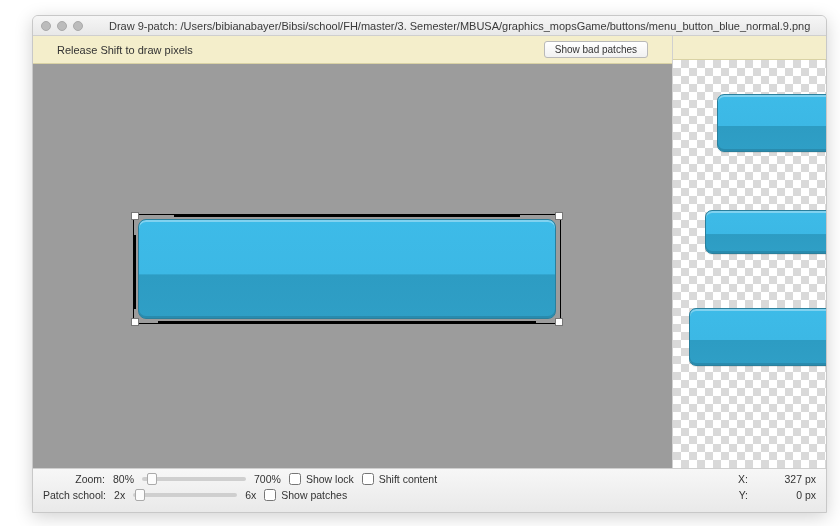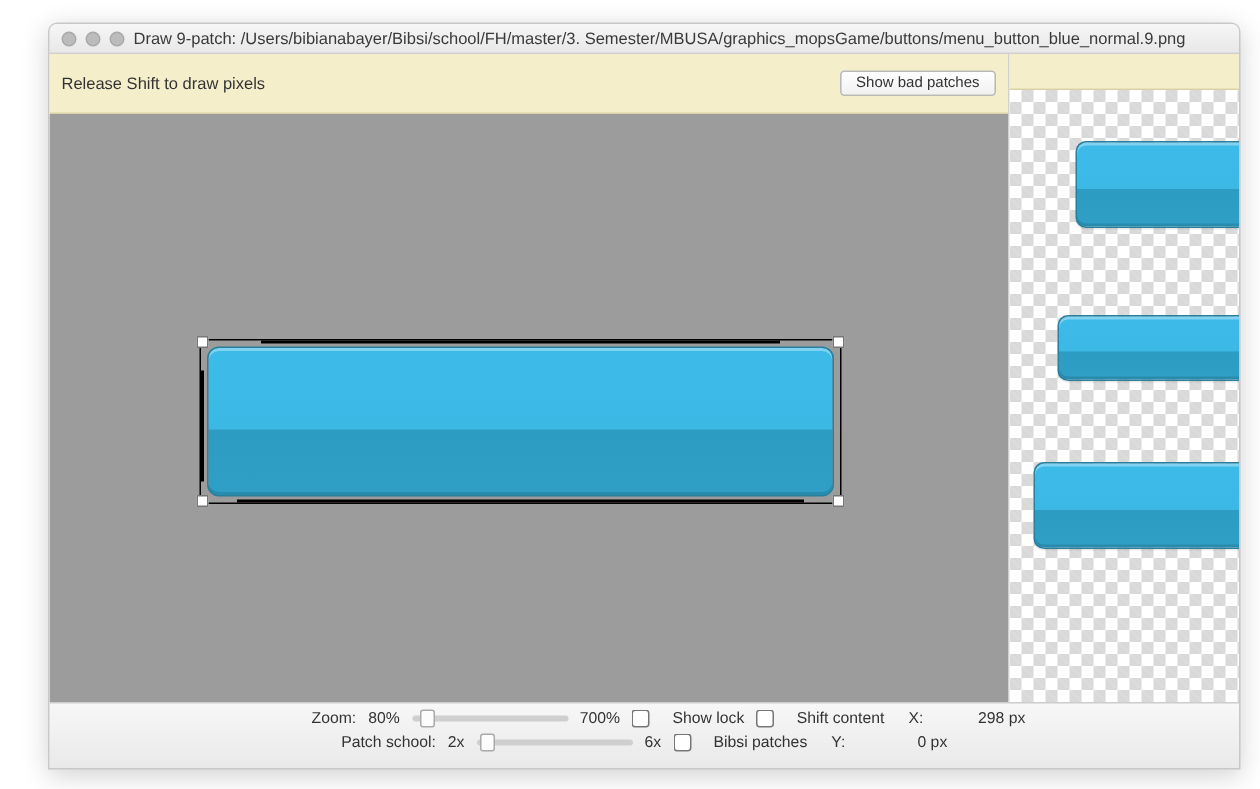--- a/index.html
+++ b/index.html
@@ -26,21 +26,21 @@
     flex-direction: column;
     overflow: hidden;
   }
   .titlebar {
     height: 20px;
     background: linear-gradient(#f6f6f6,#e8e8e8);
     border-bottom: 1px solid #cfcfcf;
     display: flex;
     align-items: center;
     padding: 0 8px;
-    gap: 0;
+    gap: 20px;
     font-size: 11px;
     color: #414141;
   }
   .traffic { display: flex; gap: 6px; margin-right: 6px; }
   .tl-dot { width: 10px; height: 10px; border-radius: 50%; background: #bcbcbc; border: 1px solid #a9a9a9; }
   .titlebar-title { flex: 0 0 auto; white-space: nowrap; overflow: hidden; text-overflow: ellipsis; color: #3a3a3a; }
 
   .content {
     flex: 1;
     display: flex;
@@ -48,26 +48,26 @@
     min-height: 0;
   }
   .left-pane {
     flex: 0 0 640px;
     display: flex;
     flex-direction: column;
     border-right: 1px solid #d0d0d0;
     min-width: 0;
   }
   .toolbar {
-    height: 40px;
+    height: 28px;
     background: #f4eecb;
     border-bottom: 1px solid #d9d2a5;
     display: flex;
     align-items: center;
-    padding: 0 8px;
+    padding: 0 24px;
     gap: 10px;
     font-size: 11px;
     color: #333;
   }
   .toolbar .hint { flex: 1; }
   .btn {
     background: linear-gradient(#ffffff,#f1f1f1);
     border: 1px solid #b9b9b9;
     border-radius: 3px;
     font-size: 10px;
@@ -148,38 +148,37 @@
   .statusbar {
     height: 44px;
     background: linear-gradient(#f7f7f7,#e9e9e9);
     border-top: 1px solid #cfcfcf;
     display: flex;
     flex-direction: column;
     padding: 4px 10px;
     gap: 4px;
     font-size: 10.5px;
     color: #333;
-    align-items: center;
   }
   .status-row { display: flex; align-items: center; gap: 8px; }
   .status-row .lbl { min-width: 62px; text-align: right; }
   .slider {
     width: 104px; height: 4px;
     background: #cfcfcf;
     border-radius: 2px;
     position: relative;
   }
   .slider .thumb {
     position: absolute; top: -4px;
     width: 10px; height: 12px;
     background: #fcfcfc;
     border: 1px solid #aaa;
     border-radius: 2px;
   }
-  .chk { display: flex; align-items: center; gap: 15px; }
+  .chk { display: flex; align-items: center; gap: 5px; }
   .chk input { width: 12px; height: 12px; }
   .spacer { flex: 1; }
   .readout { min-width: 60px; text-align: right; }
 </style>
 </head>
 <body>
 
 <div class="window">
 
   <div class="titlebar">
@@ -234,32 +233,32 @@
       <label class="chk">
         <input type="checkbox" style="">
         <span>Show lock</span>
       </label>
       <label class="chk">
         <input type="checkbox" style="">
         <span>Shift content</span>
       </label>
       <span class="spacer"></span>
       <span>X:</span>
-      <span class="readout">298 px</span>
+      <span class="readout">327 px</span>
     </div>
     <div class="status-row">
       <span class="lbl">Patch school:</span>
       <span>2x</span>
       <div class="slider">
         <div class="thumb" style="left:2%"></div>
       </div>
       <span>6x</span>
       <label class="chk">
         <input type="checkbox" style="">
-        <span>Bibsi patches</span>
+        <span>Show patches</span>
       </label>
       <span class="spacer"></span>
       <span>Y:</span>
       <span class="readout">0 px</span>
     </div>
   </div>
 
 </div>
 
 </body></html>

